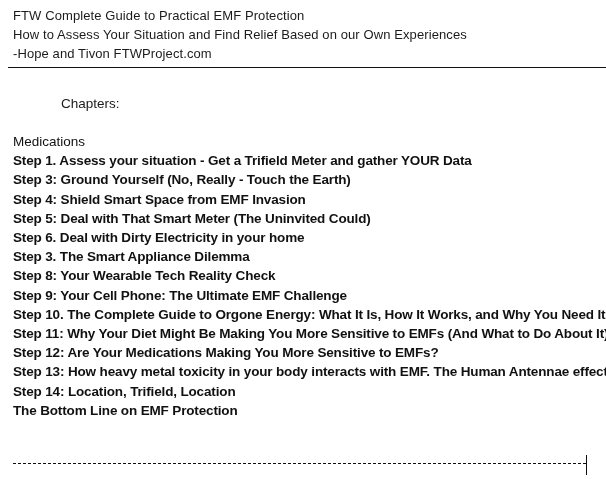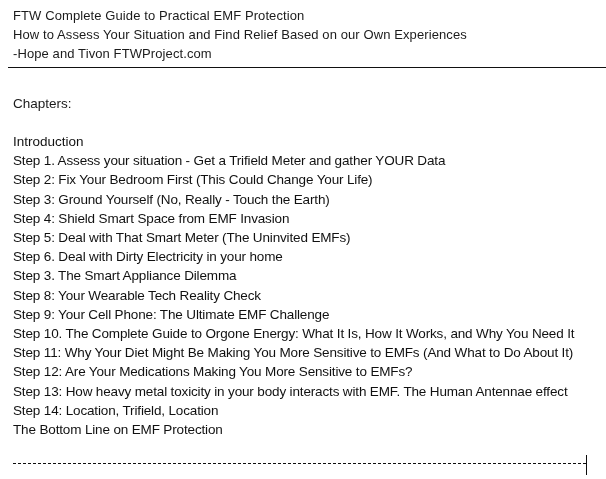--- a/index.html
+++ b/index.html
@@ -50,36 +50,37 @@
   }
 
   .spacer-lg { height: 26px; }
   .spacer-md { height: 19px; }
 
   .chapters-label {
     font-size: 13.5px;
     line-height: 19px;
     color: #1b1b1b;
     white-space: nowrap;
+    margin-left: 48px;
   }
 
   .toc {
     list-style: none;
     margin: 0;
     padding: 0;
   }
   .toc-item {
     font-size: 13.5px;
     line-height: 19.2px;
     color: #111111;
     white-space: nowrap;
     letter-spacing: 0px;
   }
   .toc-item.bold {
-    font-weight: normal;
+    font-weight: bold;
     letter-spacing: -0.15px;
   }
   .toc-item.plain {
     font-weight: normal;
   }
 
   
   .footer {
     position: absolute;
     left: 0;
@@ -118,26 +119,25 @@
   <div class="header-rule"></div>
 
   <div class="body-block">
     <div class="spacer-lg"></div>
 
     <div class="chapters-label">Chapters:</div>
 
     <div class="spacer-md"></div>
 
     <ul class="toc" id="toc-list">
-        <li class="toc-item plain">Introduction</li>
+        <li class="toc-item plain">Medications</li>
         <li class="toc-item bold">Step 1.  Assess your situation - Get a Trifield Meter and gather YOUR Data</li>
-        <li class="toc-item bold">Step 2: Fix Your Bedroom First (This Could Change Your Life)</li>
         <li class="toc-item bold">Step 3: Ground Yourself (No, Really - Touch the Earth)</li>
         <li class="toc-item bold">Step 4: Shield Smart Space from EMF Invasion</li>
-        <li class="toc-item bold">Step 5: Deal with That Smart Meter (The Uninvited EMFs)</li>
+        <li class="toc-item bold">Step 5: Deal with That Smart Meter (The Uninvited Could)</li>
         <li class="toc-item bold">Step 6. Deal with Dirty Electricity in your home</li>
         <li class="toc-item bold">Step 3. The Smart Appliance Dilemma</li>
         <li class="toc-item bold">Step 8: Your Wearable Tech Reality Check</li>
         <li class="toc-item bold">Step 9: Your Cell Phone: The Ultimate EMF Challenge</li>
         <li class="toc-item bold">Step 10. The Complete Guide to Orgone Energy: What It Is, How It Works, and Why You Need It</li>
         <li class="toc-item bold">Step 11: Why Your Diet Might Be Making You More Sensitive to EMFs (And What to Do About It)</li>
         <li class="toc-item bold">Step 12: Are Your Medications Making You More Sensitive to EMFs?</li>
         <li class="toc-item bold">Step 13: How heavy metal toxicity in your body interacts with EMF. The Human Antennae effect</li>
         <li class="toc-item bold">Step 14: Location, Trifield, Location</li>
         <li class="toc-item bold">The Bottom Line on EMF Protection</li>

